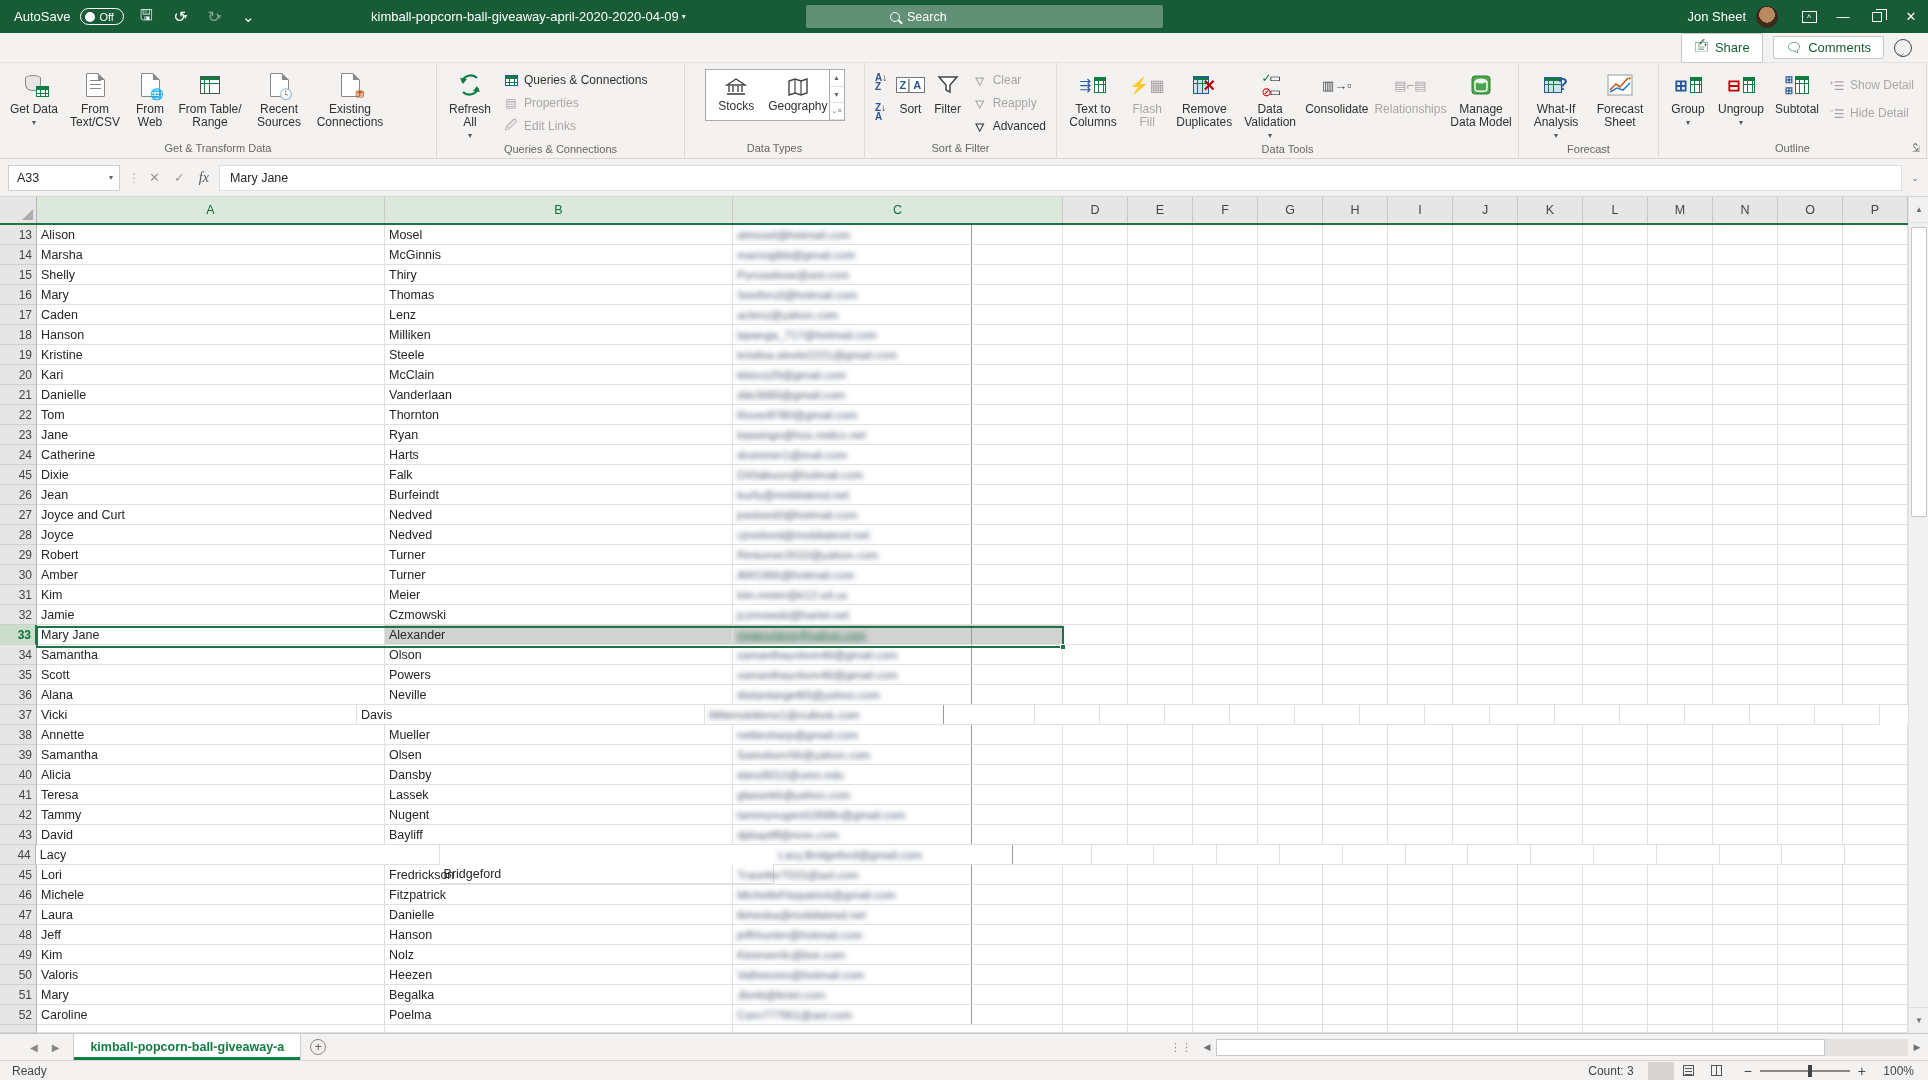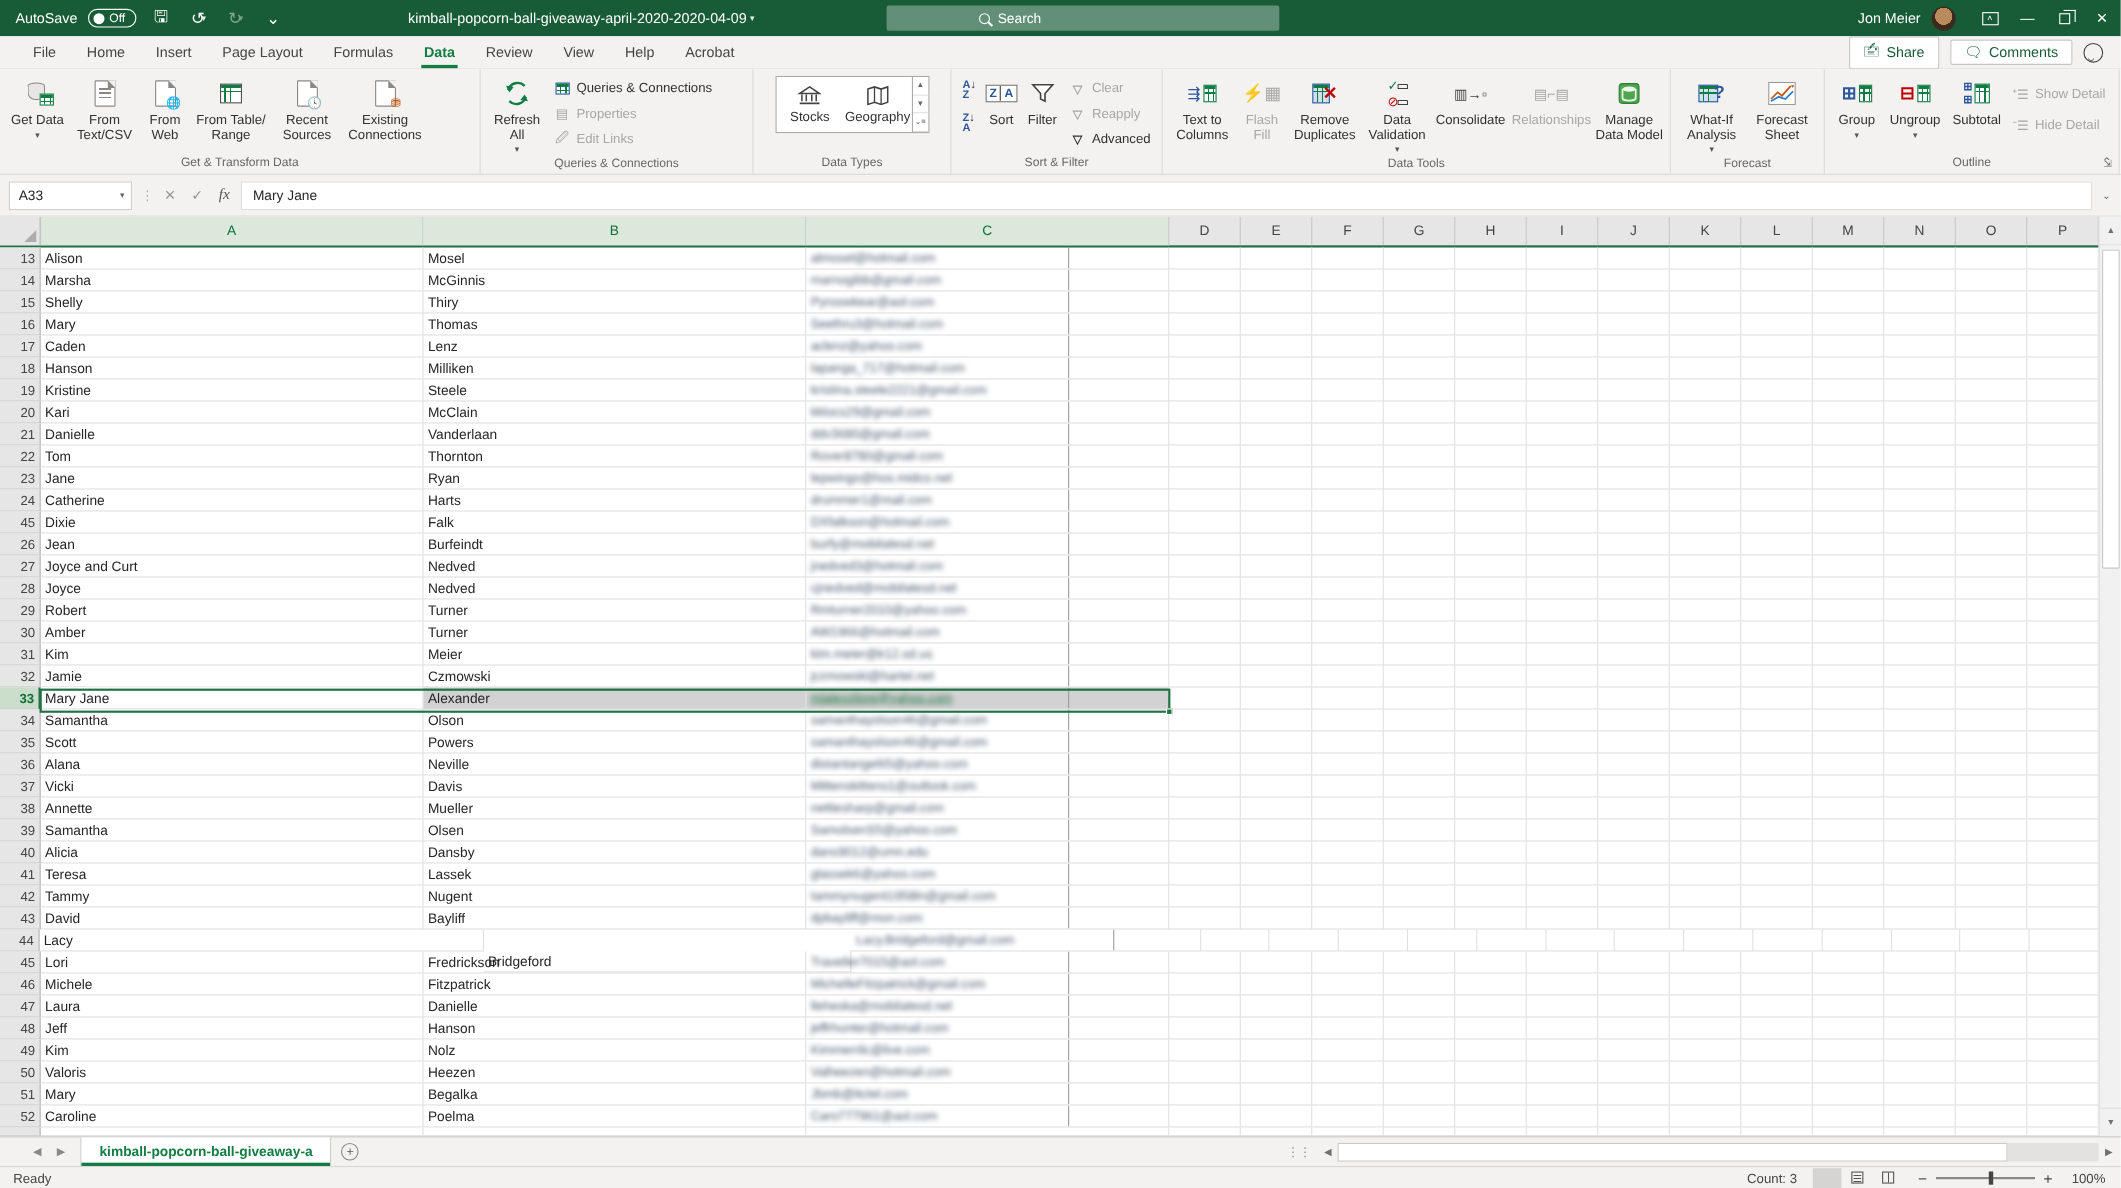--- a/index.html
+++ b/index.html
@@ -165,46 +165,34 @@
     </div>
     <div class="tb-title">
       <span>kimball-popcorn-ball-giveaway-april-2020-2020-04-09</span>
       <span class="caret-s">▾</span>
     </div>
     <div class="tb-search">
       <span class="mag"></span>
       <span>Search</span>
     </div>
     <div class="tb-right">
-      <span class="user-name">Jon Meier</span>
+      <span class="user-name">Jon Sheet</span>
       <span class="avatar"></span>
       <span class="win-btn">
           <span class="ribopt">˄</span>
         </span>
       <span class="win-btn">—</span>
       <span class="win-btn">
           <span class="restore-ic"></span>
         </span>
       <span class="win-btn">✕</span>
     </div>
   </div>
 
   <div class="tabrow">
-    <div class="rtabs">
-      <span class="rtab">File</span>
-      <span class="rtab">Home</span>
-      <span class="rtab">Insert</span>
-      <span class="rtab">Page Layout</span>
-      <span class="rtab">Formulas</span>
-      <span class="rtab active">Data</span>
-      <span class="rtab">Review</span>
-      <span class="rtab">View</span>
-      <span class="rtab">Help</span>
-      <span class="rtab">Acrobat</span>
-    </div>
     <div class="tabrow-right">
       <span class="pill-btn">
           <span>🖆</span>
           <span>Share</span>
         </span>
       <span class="pill-btn">
           <span>🗨</span>
           <span>Comments</span>
         </span>
       <span class="smiley"></span>
@@ -1078,21 +1066,21 @@
           <div class="cell" style="width: 65px;"></div>
           <div class="cell" style="width: 65px;"></div>
           <div class="cell" style="width: 65px;"></div>
           <div class="cell" style="width: 65px;"></div>
           <div class="cell" style="width: 65px;"></div>
           <div class="cell" style="width: 65px;"></div>
           <div class="cell" style="width: 65px;"></div>
         </div>
         <div class="grow">
           <div class="rowhdr">37</div>
-          <div class="cell" style="width: 348px;">Vicki</div>
+          <div class="cell" style="width: 320px;">Vicki</div>
           <div class="cell" style="width: 348px;">Davis</div>
           <div class="cell" style="width: 330px;">
             <span class="redact">
               <span class="email">Mittenskittens1@outlook.com</span>
             </span>
           </div>
           <div class="cell" style="width: 65px;"></div>
           <div class="cell" style="width: 65px;"></div>
           <div class="cell" style="width: 65px;"></div>
           <div class="cell" style="width: 65px;"></div>

